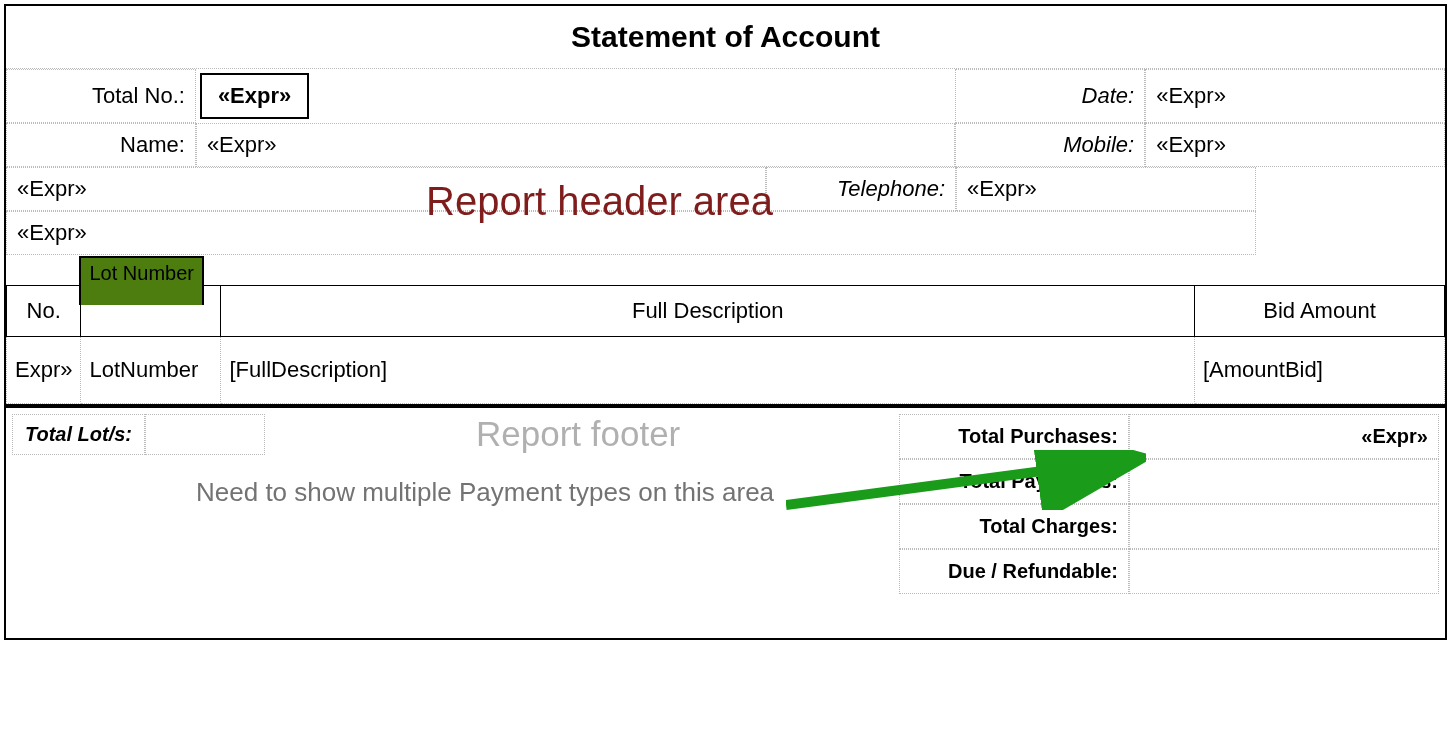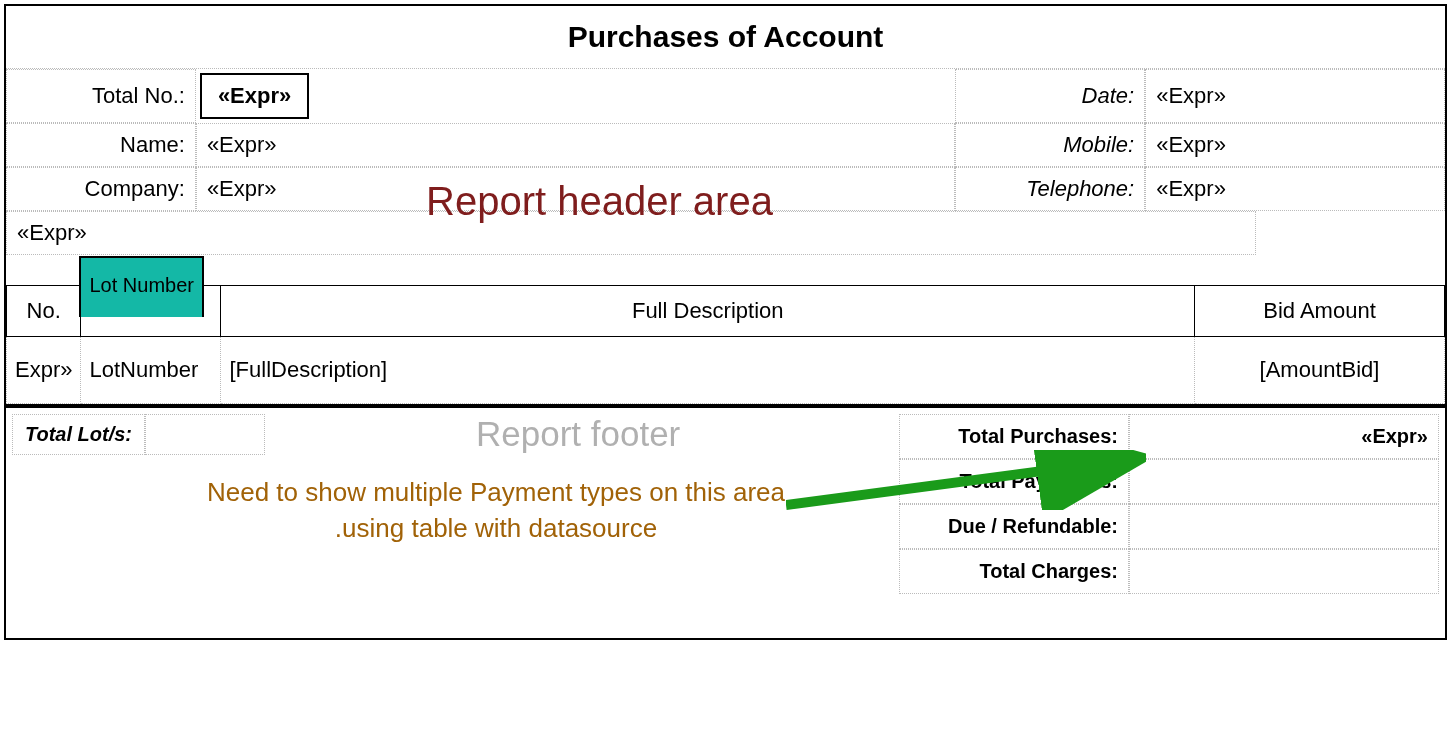--- a/index.html
+++ b/index.html
@@ -72,35 +72,35 @@
   }
   .dtable .lotnum-th {
     position: relative;
   }
   .lot-tab {
     position: absolute;
     top: -30px;
     left: -2px;
     border: 2px solid #000;
     border-bottom: none;
-    background: #14b8a6;
-    padding: 16px 8px 20px 8px;
+    background: #4d7c0f;
+    padding: 4px 8px 20px 8px;
     font-size: 20px;
     white-space: nowrap;
   }
   .detail-section {
     border-bottom: 4px solid #000;
   }
   .data-row td {
     border: 1px dotted #bbb;
     padding: 20px 8px;
     text-align: left;
     margin-top: 44px;
   }
-  .data-row td.right { text-align: center; }
+  .data-row td.right { text-align: left; }
 
   
   .footer {
     position: relative;
     padding: 6px 6px 60px 6px;
     min-height: 230px;
   }
   .footer-left {
     display: flex;
     gap: 0;
@@ -142,41 +142,41 @@
     left: 470px; top: 6px;
     font-size: 35px;
     color: #b0b0b0;
     pointer-events: none;
   }
   .annot {
     position: absolute;
     left: 190px;
     top: 66px;
     font-size: 26px;
-    color: #a16207;
-    text-align: center;
+    color: #737373;
+    text-align: left;
     width: 600px;
     line-height: 1.4;
     pointer-events: none;
   }
   .arrow {
     position: absolute;
     left: 780px;
     top: 42px;
     width: 360px;
     height: 60px;
     pointer-events: none;
   }
 </style>
 </head>
 <body>
 
 <div class="report">
 
-  <div class="title">Purchases of Account</div>
+  <div class="title">Statement of Account</div>
 
   <div class="header-grid">
     <div class="watermark1">Report header area</div>
 
     <div class="hrow">
       <div class="cell lbl c-l1">Total No.:</div>
       <div class="cell c-v1" style="padding:0;border:none;">
         <span class="boxed">«Expr»</span>
       </div>
       <div class="cell lbl c-l2">Date:</div>
@@ -184,21 +184,20 @@
     </div>
 
     <div class="hrow">
       <div class="cell lbl c-l1">Name:</div>
       <div class="cell val c-v1">«Expr»</div>
       <div class="cell lbl c-l2">Mobile:</div>
       <div class="cell val c-v2">«Expr»</div>
     </div>
 
     <div class="hrow">
-      <div class="cell lbl c-l1">Company:</div>
       <div class="cell val c-v1">«Expr»</div>
       <div class="cell lbl c-l2">Telephone:</div>
       <div class="cell val c-v2">«Expr»</div>
     </div>
 
     <div class="hrow">
       <div class="cell val" style="width:1250px">«Expr»</div>
     </div>
 
     <div style="height:30px;"></div>
@@ -242,32 +241,31 @@
     <div class="totals">
       <div class="trow">
         <div class="tlabel">Total Purchases:</div>
         <div class="tval">«Expr»</div>
       </div>
       <div class="trow">
         <div class="tlabel">Total Payment/s:</div>
         <div class="tval"></div>
       </div>
       <div class="trow">
+        <div class="tlabel">Total Charges:</div>
+        <div class="tval"></div>
+      </div>
+      <div class="trow">
         <div class="tlabel">Due / Refundable:</div>
         <div class="tval"></div>
       </div>
-      <div class="trow">
-        <div class="tlabel">Total Charges:</div>
-        <div class="tval"></div>
-      </div>
     </div>
 
     <div class="annot">
       <span>Need to show multiple Payment types on this area</span><br>
-      <span>.using table with datasource</span>
     </div>
 
     <svg class="arrow" viewBox="0 0 360 60">
       <defs>
         <marker id="ahead" markerWidth="12" markerHeight="12" refX="9" refY="5" orient="auto">
           <polygon points="0,0 12,5 0,10" fill="#1a9b1a"></polygon>
         </marker>
       </defs>
       <line x1="0" y1="55" x2="340" y2="10" stroke="#1a9b1a" stroke-width="10" marker-end="url(#ahead)"></line>
     </svg>

